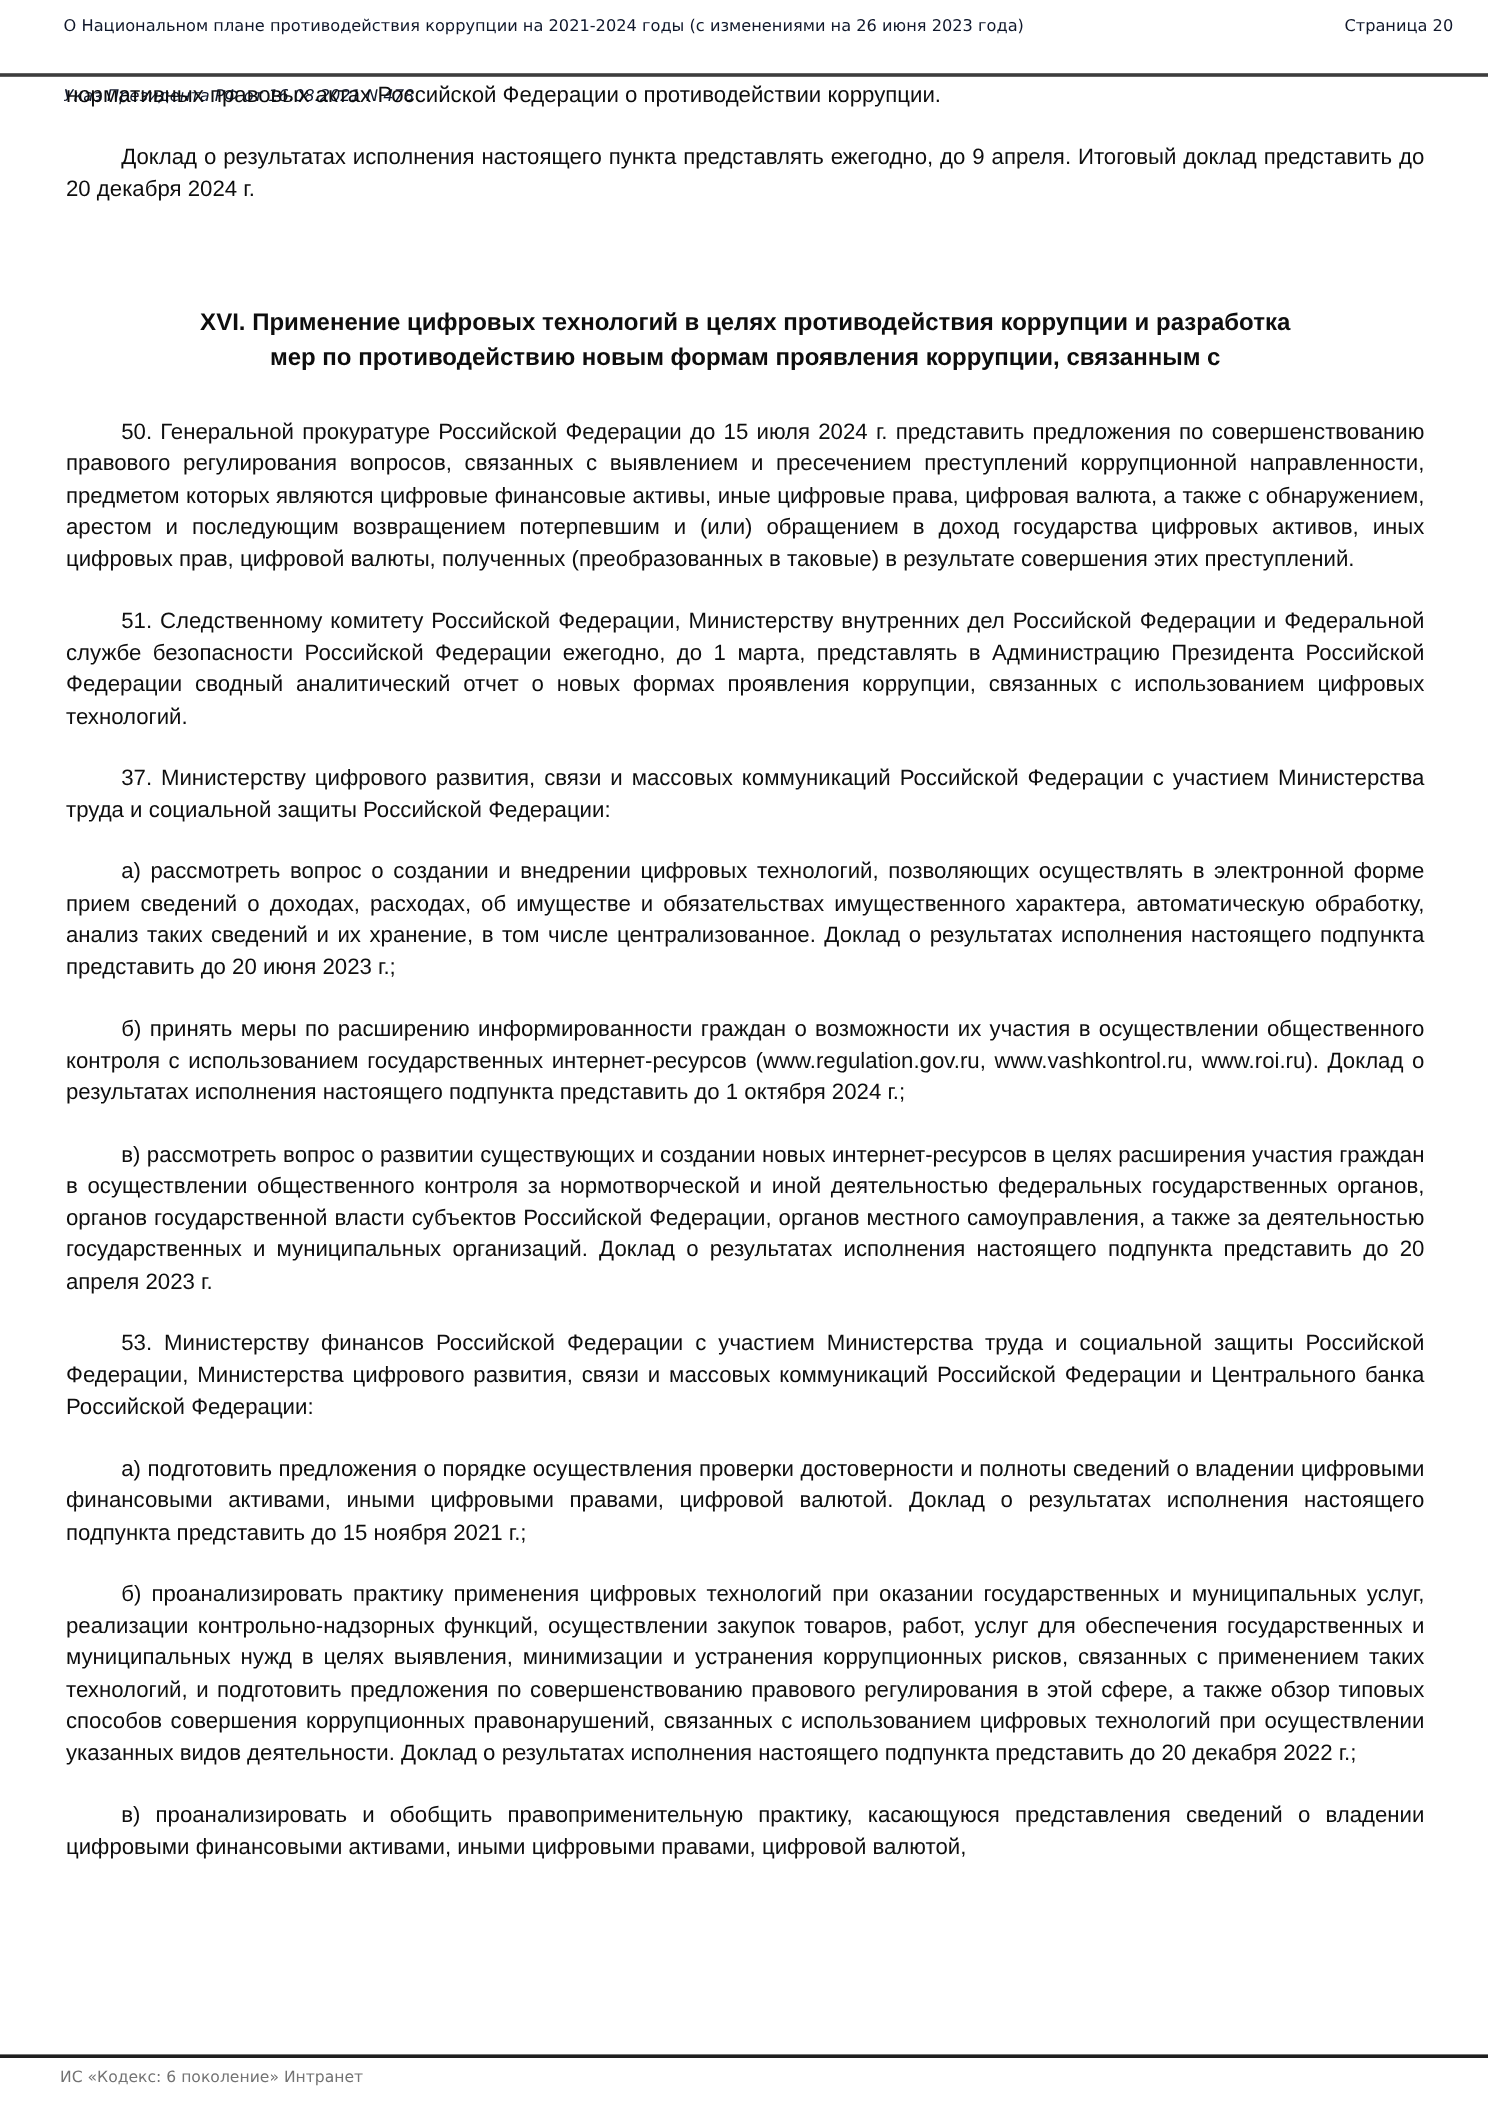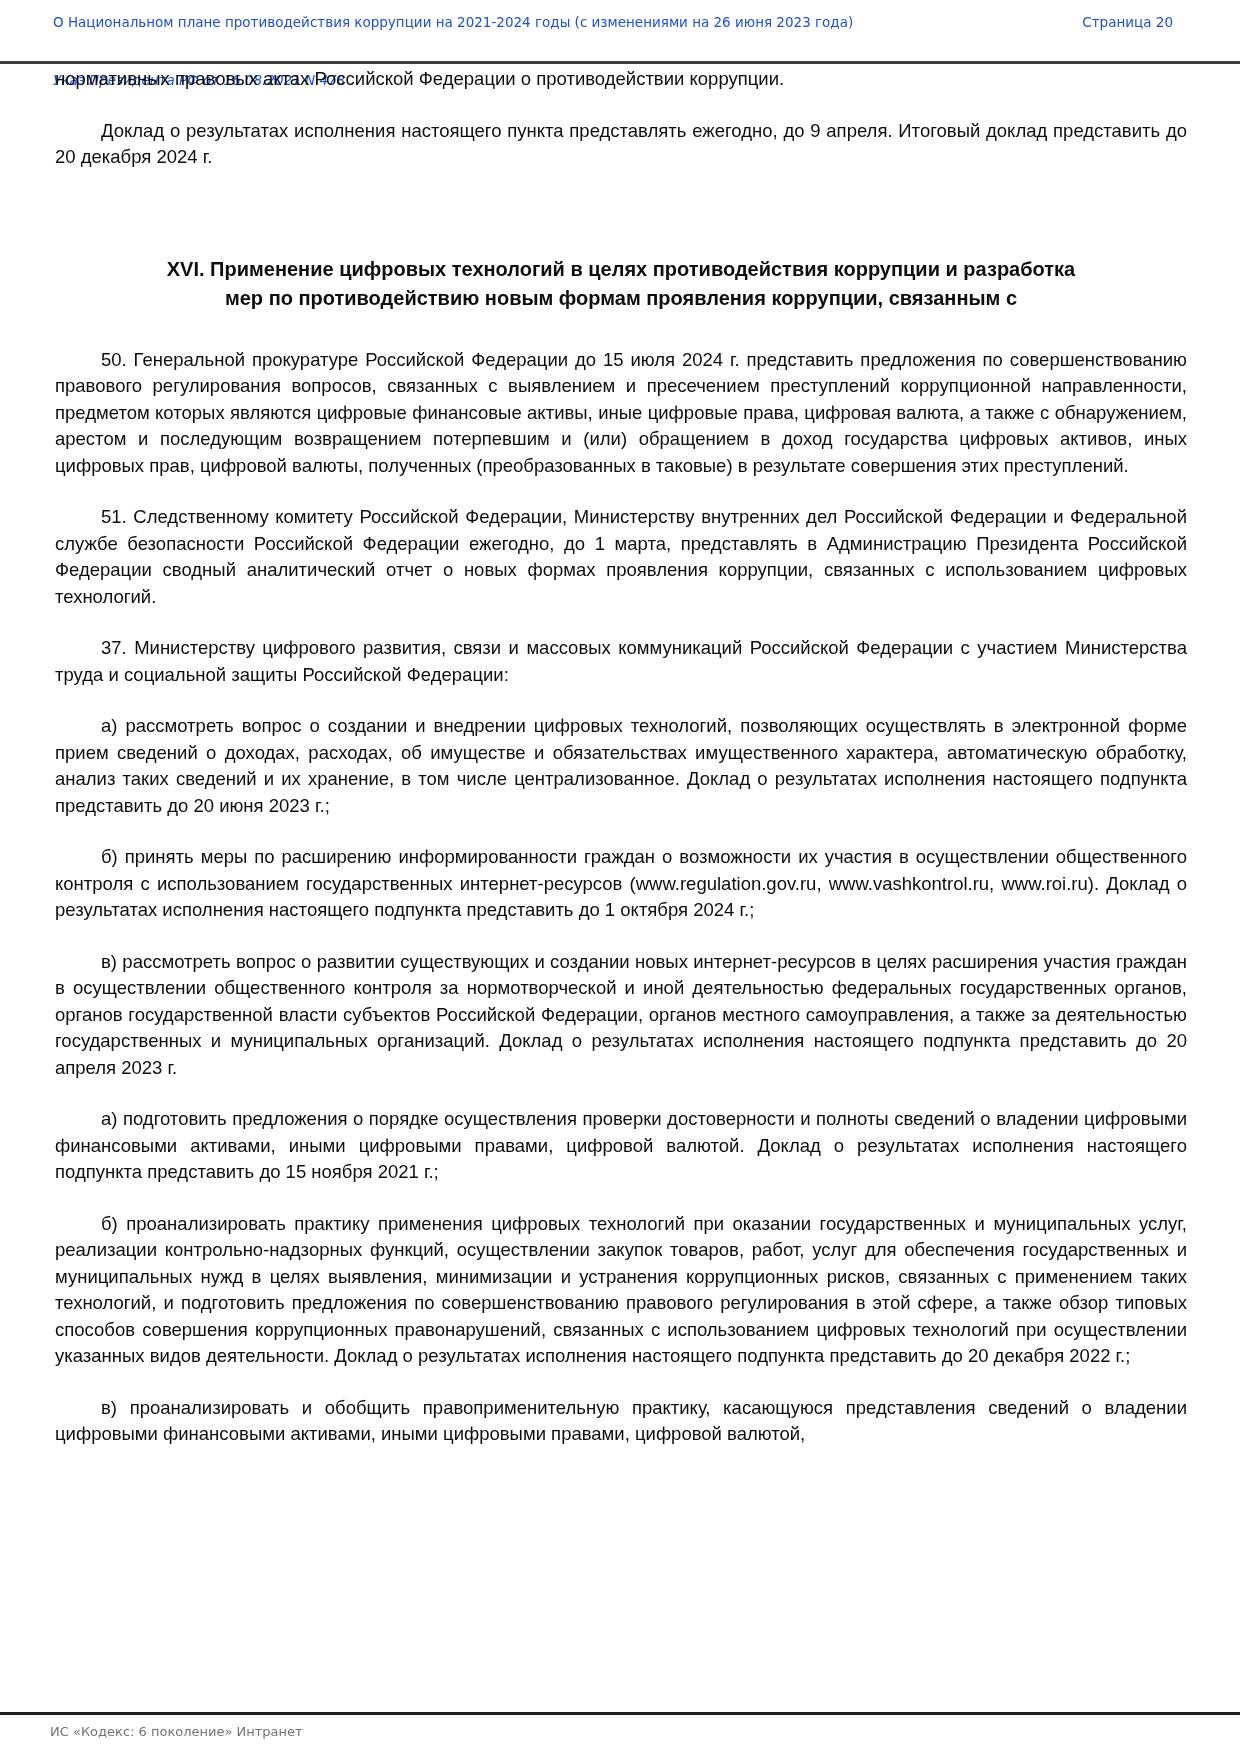--- a/index.html
+++ b/index.html
@@ -12,26 +12,26 @@
     overflow: hidden;
     color: #0e0e0e;
     font-family: "Liberation Sans", sans-serif;
   }
 
   
   .page-header {
     position: absolute;
     top: 0; left: 0; right: 0;
     height: 64px;
-    padding: 13px 67px 0 53px;
+    padding: 13px 29px 0 53px;
     border-bottom: 3px solid #3d3d3d;
     font-family: "DejaVu Sans", sans-serif;
     font-size: 13.5px;
     line-height: 18px;
-    color: #1d4ed8;
+    color: #0f172a;
   }
   .header-row {
     display: flex;
     justify-content: space-between;
     align-items: flex-start;
   }
   .header-title { max-width: 960px; white-space: nowrap; }
   .header-page  { white-space: nowrap; }
   .header-subtitle { font-style: italic; margin-top: 40px; }
 
@@ -91,20 +91,21 @@
       <div>XVI. Применение цифровых технологий в целях противодействия коррупции и разработка</div>
       <div>мер по противодействию новым формам проявления коррупции, связанным с</div>
     </div>
 
     <p class="indent">50. Генеральной прокуратуре Российской Федерации до 15 июля 2024 г. представить предложения по совершенствованию правового регулирования вопросов, связанных с выявлением и пресечением преступлений коррупционной направленности, предметом которых являются цифровые финансовые активы, иные цифровые права, цифровая валюта, а также с обнаружением, арестом и последующим возвращением потерпевшим и (или) обращением в доход государства цифровых активов, иных цифровых прав, цифровой валюты, полученных (преобразованных в таковые) в результате совершения этих преступлений.</p>
     <p class="indent">51. Следственному комитету Российской Федерации, Министерству внутренних дел Российской Федерации и Федеральной службе безопасности Российской Федерации ежегодно, до 1 марта, представлять в Администрацию Президента Российской Федерации сводный аналитический отчет о новых формах проявления коррупции, связанных с использованием цифровых технологий.</p>
     <p class="indent">37. Министерству цифрового развития, связи и массовых коммуникаций Российской Федерации с участием Министерства труда и социальной защиты Российской Федерации:</p>
     <p class="indent">а) рассмотреть вопрос о создании и внедрении цифровых технологий, позволяющих осуществлять в электронной форме прием сведений о доходах, расходах, об имуществе и обязательствах имущественного характера, автоматическую обработку, анализ таких сведений и их хранение, в том числе централизованное. Доклад о результатах исполнения настоящего подпункта представить до 20 июня 2023 г.;</p>
     <p class="indent">б) принять меры по расширению информированности граждан о возможности их участия в осуществлении общественного контроля с использованием государственных интернет-ресурсов (www.regulation.gov.ru, www.vashkontrol.ru, www.roi.ru). Доклад о результатах исполнения настоящего подпункта представить до 1 октября 2024 г.;</p>
     <p class="indent">в) рассмотреть вопрос о развитии существующих и создании новых интернет-ресурсов в целях расширения участия граждан в осуществлении общественного контроля за нормотворческой и иной деятельностью федеральных государственных органов, органов государственной власти субъектов Российской Федерации, органов местного самоуправления, а также за деятельностью государственных и муниципальных организаций. Доклад о результатах исполнения настоящего подпункта представить до 20 апреля 2023 г.</p>
+    <p class="indent">53. Министерству финансов Российской Федерации с участием Министерства труда и социальной защиты Российской Федерации, Министерства цифрового развития, связи и массовых коммуникаций Российской Федерации и Центрального банка Российской Федерации:</p>
     <p class="indent">а) подготовить предложения о порядке осуществления проверки достоверности и полноты сведений о владении цифровыми финансовыми активами, иными цифровыми правами, цифровой валютой. Доклад о результатах исполнения настоящего подпункта представить до 15 ноября 2021 г.;</p>
     <p class="indent">б) проанализировать практику применения цифровых технологий при оказании государственных и муниципальных услуг, реализации контрольно-надзорных функций, осуществлении закупок товаров, работ, услуг для обеспечения государственных и муниципальных нужд в целях выявления, минимизации и устранения коррупционных рисков, связанных с применением таких технологий, и подготовить предложения по совершенствованию правового регулирования в этой сфере, а также обзор типовых способов совершения коррупционных правонарушений, связанных с использованием цифровых технологий при осуществлении указанных видов деятельности. Доклад о результатах исполнения настоящего подпункта представить до 20 декабря 2022 г.;</p>
     <p class="indent">в) проанализировать и обобщить правоприменительную практику, касающуюся представления сведений о владении цифровыми финансовыми активами, иными цифровыми правами, цифровой валютой,</p>
 
   </div>
 
   <div class="page-footer">
     <span>ИС «Кодекс: 6 поколение» Интранет</span>
   </div>
 

